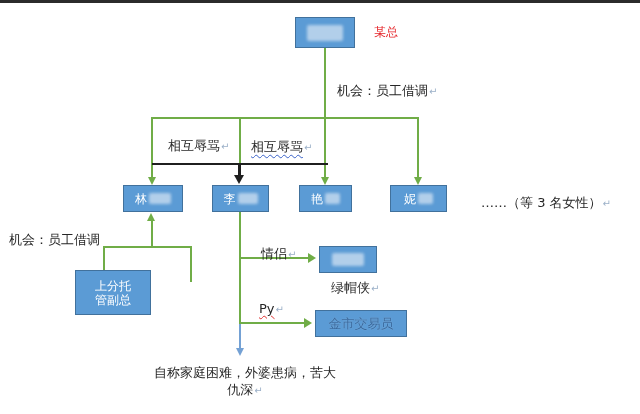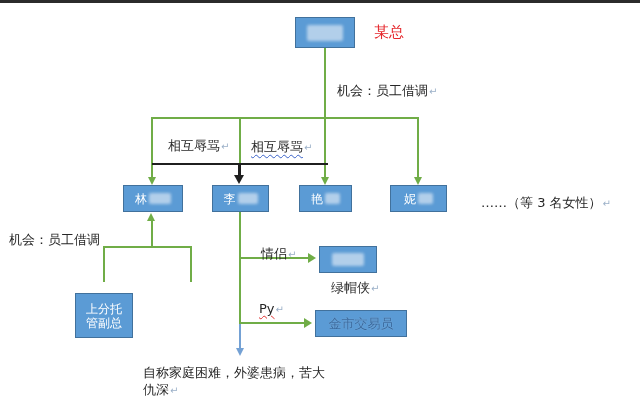--- a/index.html
+++ b/index.html
@@ -17,31 +17,31 @@
   .g{background:#70ad47;}
   .k{background:#1f1f1f;}
   .b{background:#74a1d4;}
   .ah{position:absolute;width:0;height:0;}
   .ah-down-g{border-left:4px solid transparent;border-right:4px solid transparent;border-top:8px solid #70ad47;}
   .ah-up-g{border-left:4px solid transparent;border-right:4px solid transparent;border-bottom:8px solid #70ad47;}
   .ah-right-g{border-top:5px solid transparent;border-bottom:5px solid transparent;border-left:8px solid #70ad47;}
   .ah-down-k{border-left:5px solid transparent;border-right:5px solid transparent;border-top:9px solid #1f1f1f;}
   .ah-down-b{border-left:4px solid transparent;border-right:4px solid transparent;border-top:8px solid #74a1d4;}
   .lbl{position:absolute;color:#262626;font-size:13px;line-height:16px;white-space:nowrap;}
-  .red{color:#e5262b;font-size:15px;}
+  .red{color:#e5262b;font-size:12px;}
   .wavy-blue{text-decoration:underline wavy #3a62c8;text-decoration-thickness:1px;text-underline-offset:3px;}
   .wavy-red{text-decoration:underline wavy #e03131;text-decoration-thickness:1px;text-underline-offset:2px;}
   .ret{color:#9bb0c8;font-size:10px;margin-left:1px;text-decoration:none;display:inline-block;}
   .redact{
     display:inline-block;background:rgba(236,242,248,0.6);
     filter:blur(1.5px);border-radius:2px;vertical-align:middle;
   }
   .center2{display:flex;flex-direction:column;justify-content:center;}
   .gold-text{color:#38699e;text-shadow:0 0 1px rgba(255,255,255,0.35);}
-  .bottomnote{position:absolute;left:143px;top:364px;width:204px;color:#262626;font-size:13px;line-height:17px;}
+  .bottomnote{position:absolute;left:143px;top:364px;width:204px;text-align:center;color:#262626;font-size:13px;line-height:17px;}
 </style>
 </head>
 <body>
 
 <div id="canvas">
 
   <div class="topline"></div>
 
   <div class="ln g" style="left:324px;top:48px;width:2px;height:70px;"></div>
   <div class="ln g" style="left:151px;top:117px;width:268px;height:2px;"></div>
@@ -88,21 +88,21 @@
   <div class="box" style="left:299px;top:185px;width:53px;height:27px;">
     <span>艳</span>
     <span class="redact" style="width:15px;height:11px;margin-left:2px;"></span>
   </div>
 
   <div class="box" style="left:390px;top:185px;width:57px;height:27px;">
     <span>妮</span>
     <span class="redact" style="width:15px;height:11px;margin-left:2px;"></span>
   </div>
 
-  <div class="box center2" style="left:75px;top:293px;width:58px;height:45px;">
+  <div class="box center2" style="left:75px;top:270px;width:76px;height:45px;">
     <span>上分托</span>
     <span>管副总</span>
   </div>
 
 
   <div class="box" style="left:319px;top:246px;width:58px;height:27px;">
     <span class="redact" style="width:32px;height:13px;"></span>
   </div>
 
   <div class="box" style="left:315px;top:310px;width:92px;height:27px;">

